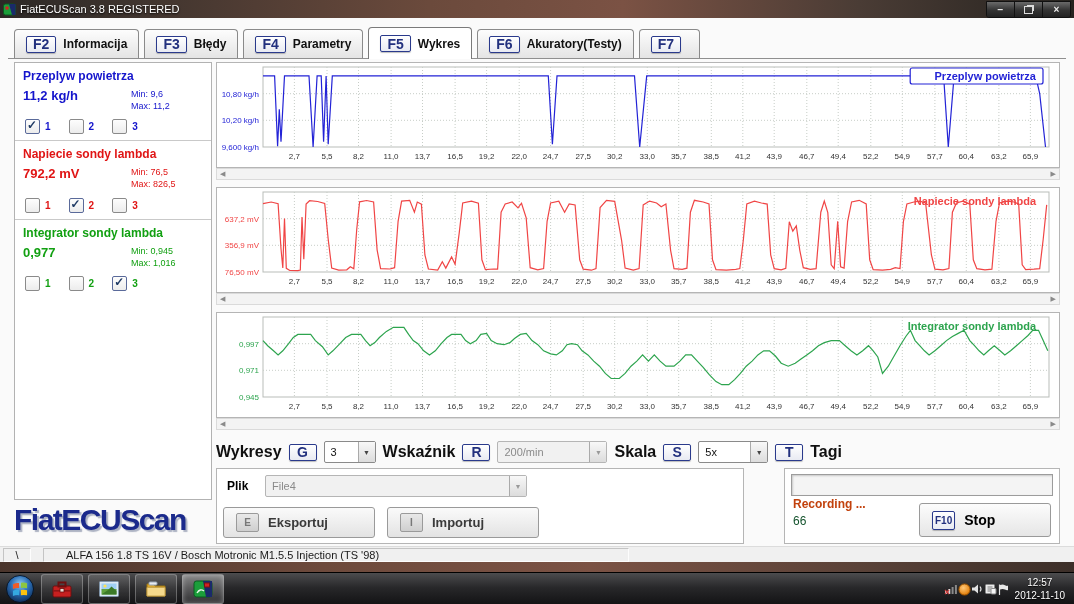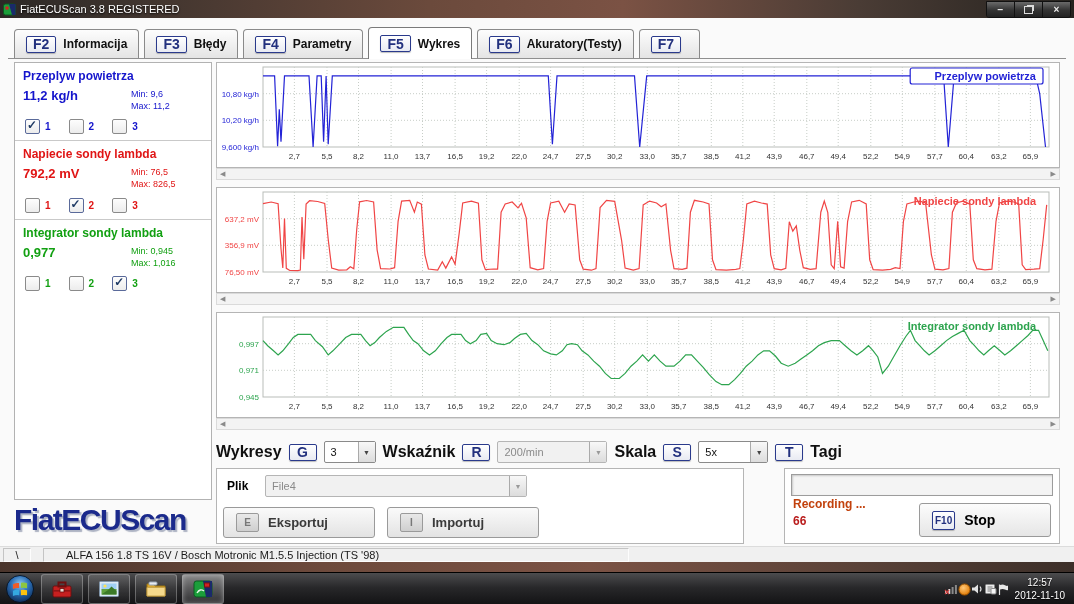--- a/index.html
+++ b/index.html
@@ -77,21 +77,21 @@
     border:1px solid #9a9a9a;border-radius:3px;background:linear-gradient(#fafafa,#e3e3e3);box-sizing:border-box;}
   .keycap{display:flex;align-items:center;justify-content:center;min-width:17px;height:17px;padding:0 2px;font-size:10px;font-weight:bold;border-radius:2px;}
   .keycap.gray{border:1px solid #9a9a9a;background:linear-gradient(#e8e8e8,#cfcfcf);color:#777;}
   .keycap.navy{border:1px solid #2a3a8c;background:linear-gradient(#fff,#e8eaf2);color:#22307e;box-shadow:0 1px 1px rgba(0,0,0,.25);}
   .btn-label{font-weight:bold;font-size:13px;color:#3a3a3a;}
   .btn-export{left:6px;top:38px;width:152px;}
   .btn-import{left:170px;top:38px;width:152px;}
   .progress{position:absolute;left:6px;top:5px;width:260px;height:20px;border:1px solid #9c9c9c;background:#f4f4f4;
     box-shadow:inset 1px 1px 2px rgba(0,0,0,.18);}
   .rec-status{position:absolute;left:8px;top:28px;font-weight:bold;font-size:12px;color:#c2410c;}
-  .rec-count{position:absolute;left:8px;top:45px;font-weight:bold;font-size:12px;color:#b91c1c;}
+  .rec-count{position:absolute;left:8px;top:45px;font-weight:normal;font-size:12px;color:#14532d;}
   .btn-stop{left:134px;top:34px;width:132px;height:34px;background:linear-gradient(#fcfcfc,#e6e6e6);}
   .btn-stop .btn-label{color:#000;font-size:14px;}
 
   
   .statusbar{position:absolute;left:0;top:546px;width:1074px;height:16px;background:#f0f0f0;border-top:1px solid #dcdcdc;
     display:flex;gap:3px;padding:1px 3px;box-sizing:border-box;font-size:11px;color:#1a1a1a;}
   .sb-cell{border:1px solid;border-color:#c4c4c4 #fdfdfd #fdfdfd #c4c4c4;display:flex;align-items:center;height:12px;}
   .sb-c1{width:26px;justify-content:center;}
   .sb-c2{width:540px;padding:0 22px;margin-left:9px;}
 

